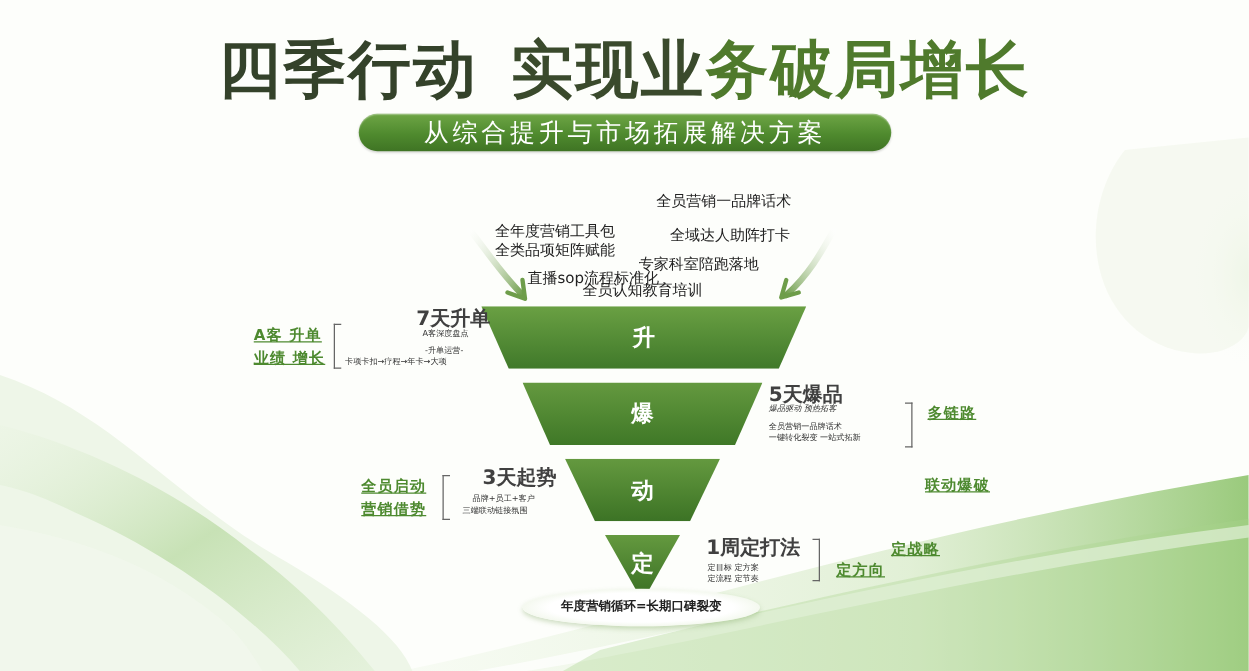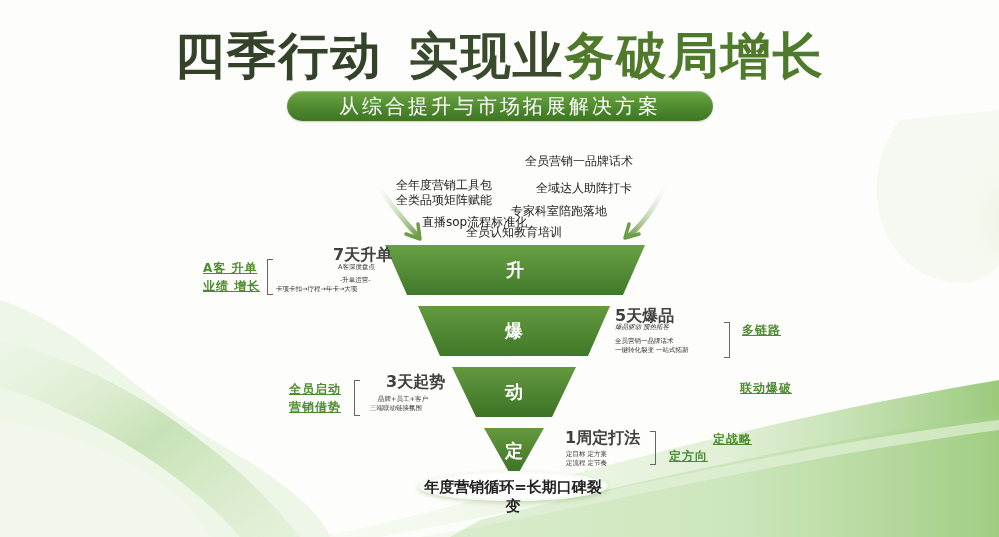--- a/index.html
+++ b/index.html
@@ -53,21 +53,21 @@
   .bracket.right { border-left: none; width: 5px; }
 
   .base-ellipse {
     position: absolute; left: 418px; top: 471px; width: 190px; height: 30px;
     border-radius: 50%;
     background: radial-gradient(ellipse at center, #ffffff 55%, #eef5e6 80%, #d7e7c6 100%);
     box-shadow: 0 2px 4px rgba(120,160,90,0.35);
   }
   .base-text {
     position: absolute; left: 418px; width: 190px; top: 478px; text-align: center;
-    font-size: 15px; font-weight: bold; color: #222;
+    font-size: 10px; font-weight: bold; color: #222;
   }
 </style>
 </head>
 <body>
 
 <div class="bg">
   <svg width="999" height="537" viewBox="0 0 999 537">
     <defs>
       <linearGradient id="wv1" x1="0" y1="0" x2="1" y2="1">
         <stop offset="0" stop-color="#e7f3de" stop-opacity="0.2"></stop>

